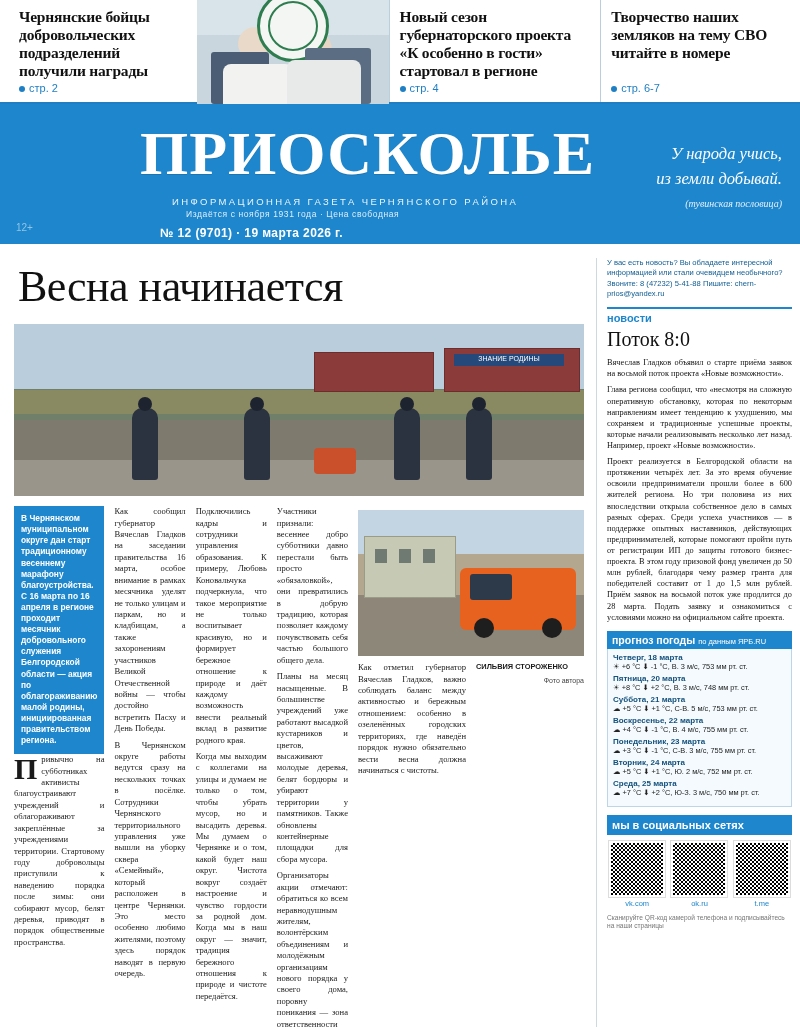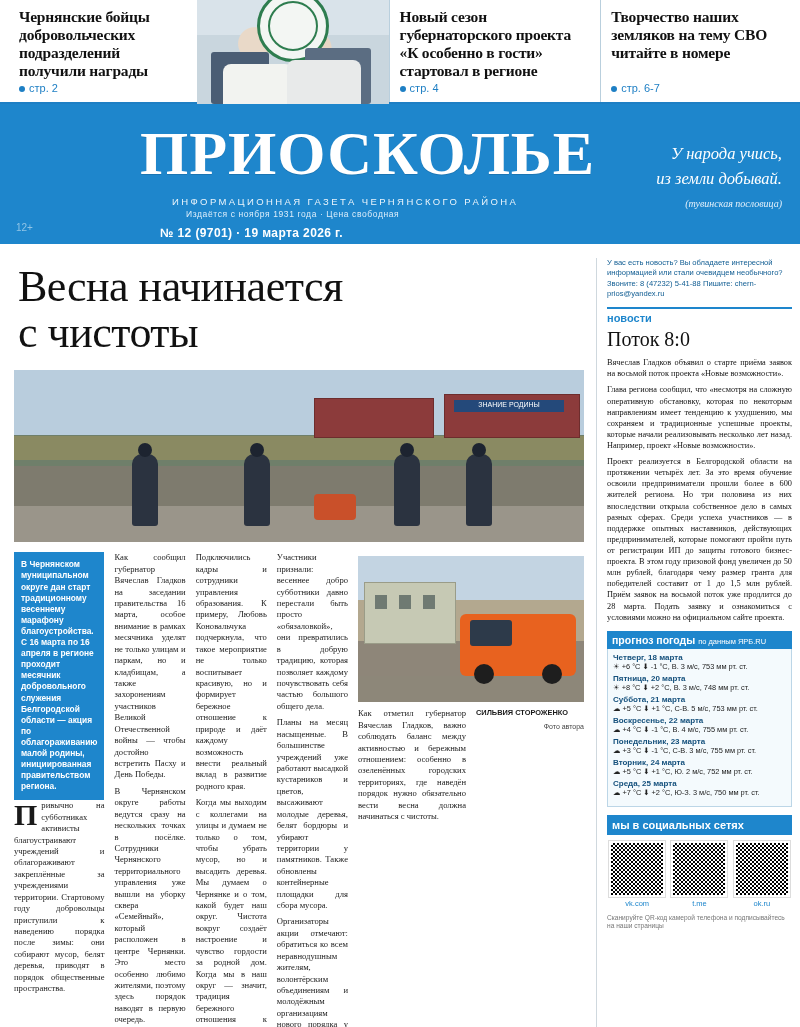--- a/index.html
+++ b/index.html
@@ -294,21 +294,20 @@
       <span class="src">(тувинская пословица)</span>
     </div>
   </div>
 
   <div class="content">
 
     <div class="left">
 
       <h1 class="headline">
         <span>Весна начинается</span><br>
-        <span>с чистоты</span>
       </h1>
 
       <div class="mainphoto">
         <div class="grass"></div>
         <div class="road"></div>
         <div class="bld" style="left:300px;top:28px;width:120px;height:40px;"></div>
         <div class="bld" style="left:430px;top:24px;width:136px;height:44px;"></div>
         <div class="sign" style="left:440px;top:30px;width:110px;height:12px;">ЗНАНИЕ РОДИНЫ</div>
         <div class="person" style="left:118px;"></div>
         <div class="person" style="left:230px;"></div>
@@ -414,25 +413,25 @@
       </div>
 
       <div class="social-head">мы в социальных сетях</div>
       <div class="social-grid">
         <div class="social-item">
           <div class="qr"></div>
           <div class="social-lbl">vk.com</div>
         </div>
         <div class="social-item">
           <div class="qr"></div>
-          <div class="social-lbl">t.me</div>
+          <div class="social-lbl">ok.ru</div>
         </div>
         <div class="social-item">
           <div class="qr"></div>
-          <div class="social-lbl">ok.ru</div>
+          <div class="social-lbl">t.me</div>
         </div>
       </div>
 
       <div class="rail-foot">Сканируйте QR-код камерой телефона и подписывайтесь на наши страницы</div>
     </div>
 
   </div>
 </div>
 
 </body></html>

